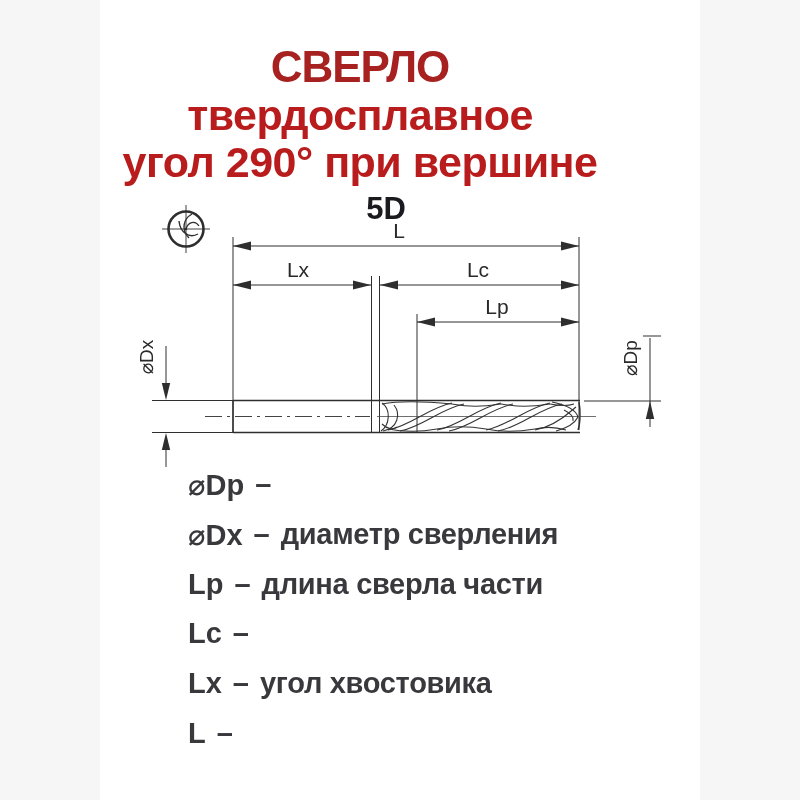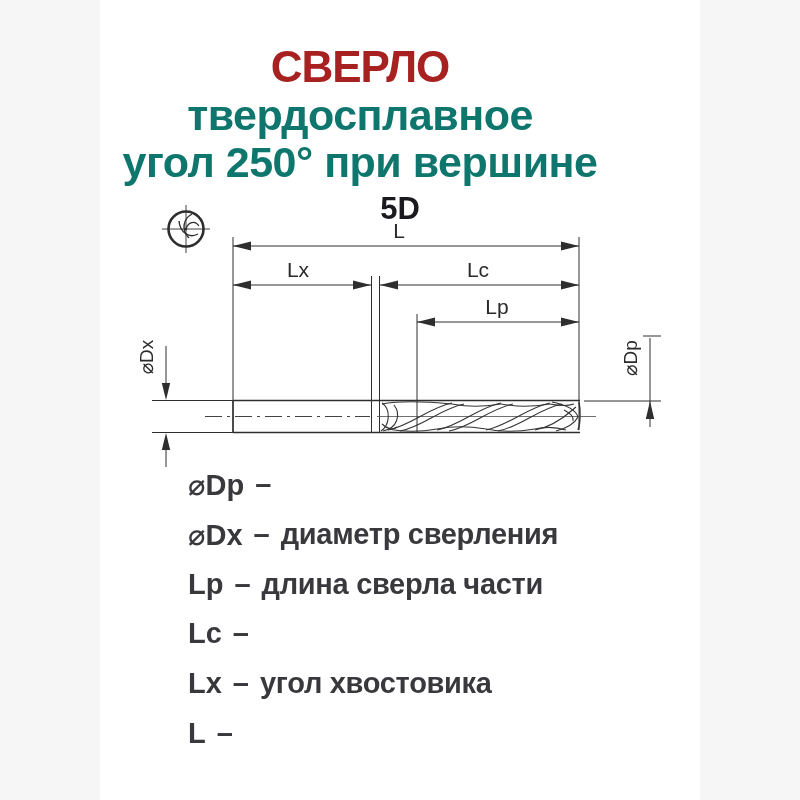--- a/index.html
+++ b/index.html
@@ -12,24 +12,24 @@
   .canvas{position:relative;width:800px;height:800px;background:#f6f6f7;}
   .panel{position:absolute;left:100px;top:0;width:600px;height:800px;background:#ffffff;}
   .header{position:absolute;left:100px;top:0;width:520px;text-align:center;}
   .title{
     margin-top:42px;
     font-size:44px;line-height:50px;font-weight:bold;letter-spacing:-1px;
     color:#a82121;
   }
   .subtitle{
     font-size:43px;line-height:47px;font-weight:600;letter-spacing:-0.5px;
-    color:#0f766e;
+    color:#b91c1c;
   }
   .series-label{
-    position:absolute;left:104px;top:193px;width:592px;text-align:center;
+    position:absolute;left:90px;top:193px;width:592px;text-align:center;
     font-size:31px;line-height:32px;font-weight:bold;color:#1b1a1e;
   }
   .drawing{position:absolute;left:100px;top:190px;width:600px;height:290px;}
   .legend{position:absolute;left:188px;top:460px;color:#39383c;}
   .legend-row{display:flex;align-items:center;height:49.7px;font-size:29px;white-space:nowrap;}
   .legend-term{font-weight:700;}
   .legend-sep{font-weight:700;margin:0 11px;}
   .legend-desc{font-weight:600;letter-spacing:-0.3px;}
   svg text{
     font-family:"Liberation Sans","DejaVu Sans",sans-serif;
@@ -39,21 +39,21 @@
 </style>
 </head>
 <body>
 
 <div class="canvas">
   <div class="panel"></div>
 
   <div class="header">
     <div class="title">СВЕРЛО</div>
     <div class="subtitle">твердосплавное</div>
-    <div class="subtitle">угол 250° при вершине</div>
+    <div class="subtitle">угол 290° при вершине</div>
   </div>
 
   <div class="series-label">5D</div>
 
   <svg class="drawing" viewBox="100 190 600 290" width="600" height="290" fill="none" stroke="#2e2e2e" stroke-width="1">
 
     <g>
       <circle cx="186" cy="229" r="17.5" stroke-width="2.6"></circle>
       <path d="M186,205 V253 M162,229 H210" stroke-width="0.9"></path>
       <path d="M192,214 C183,219 181,230 189,238" stroke-width="1.4"></path>

